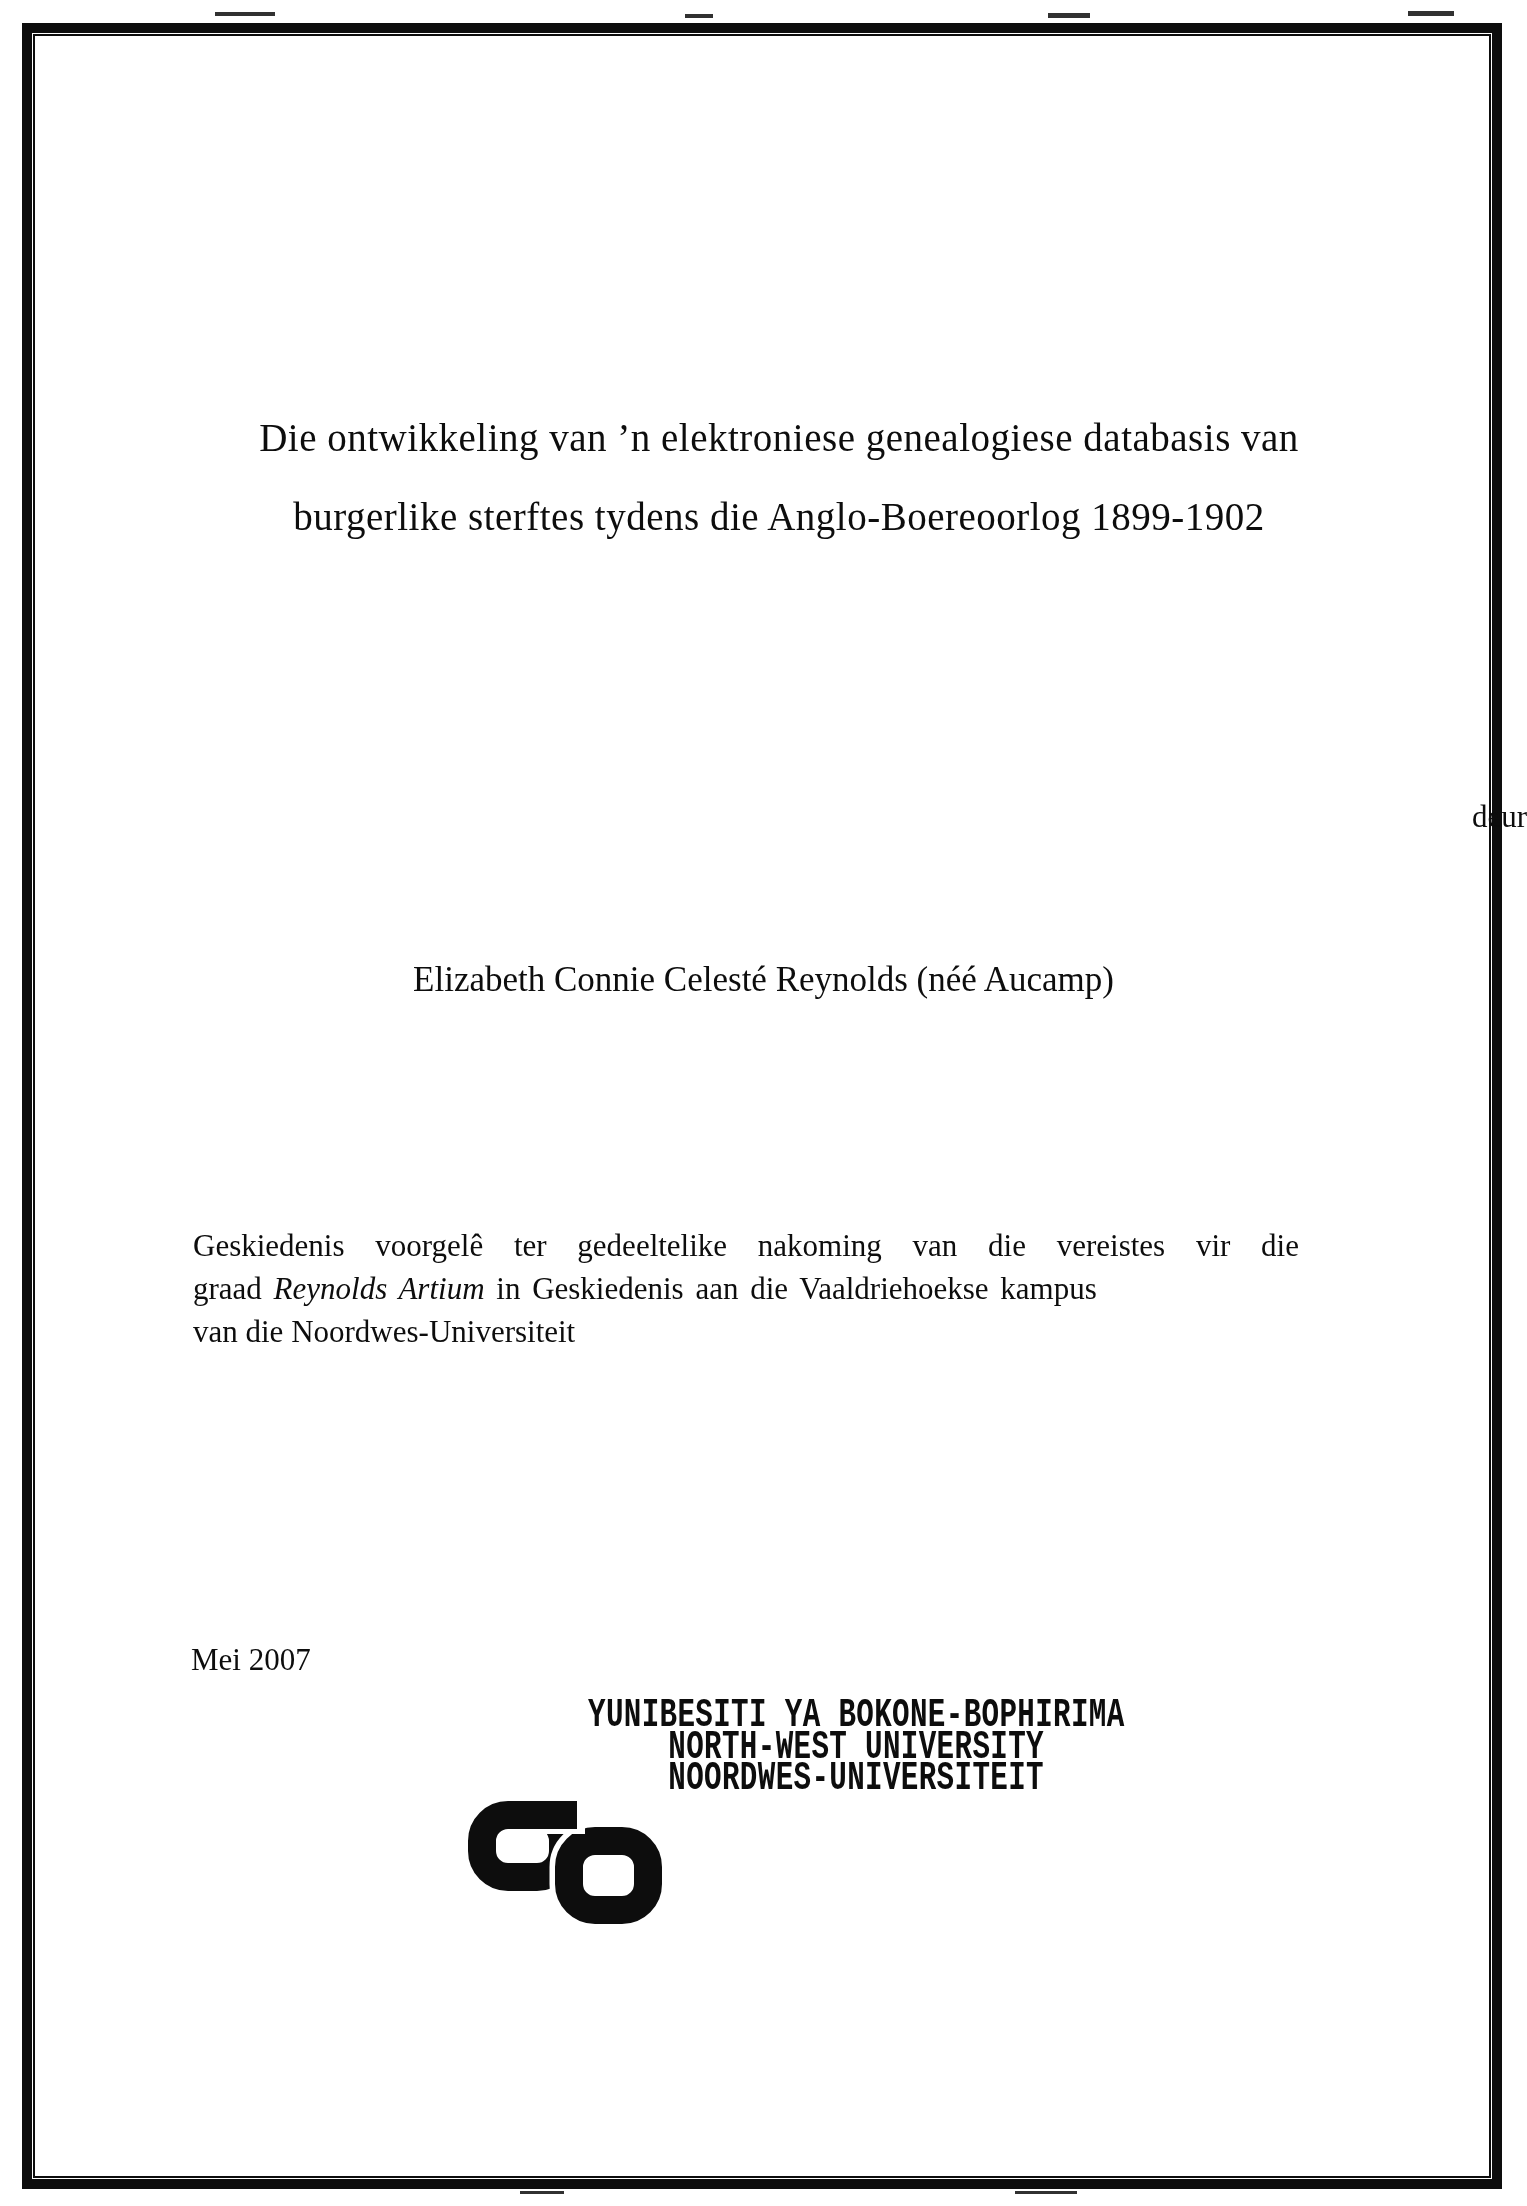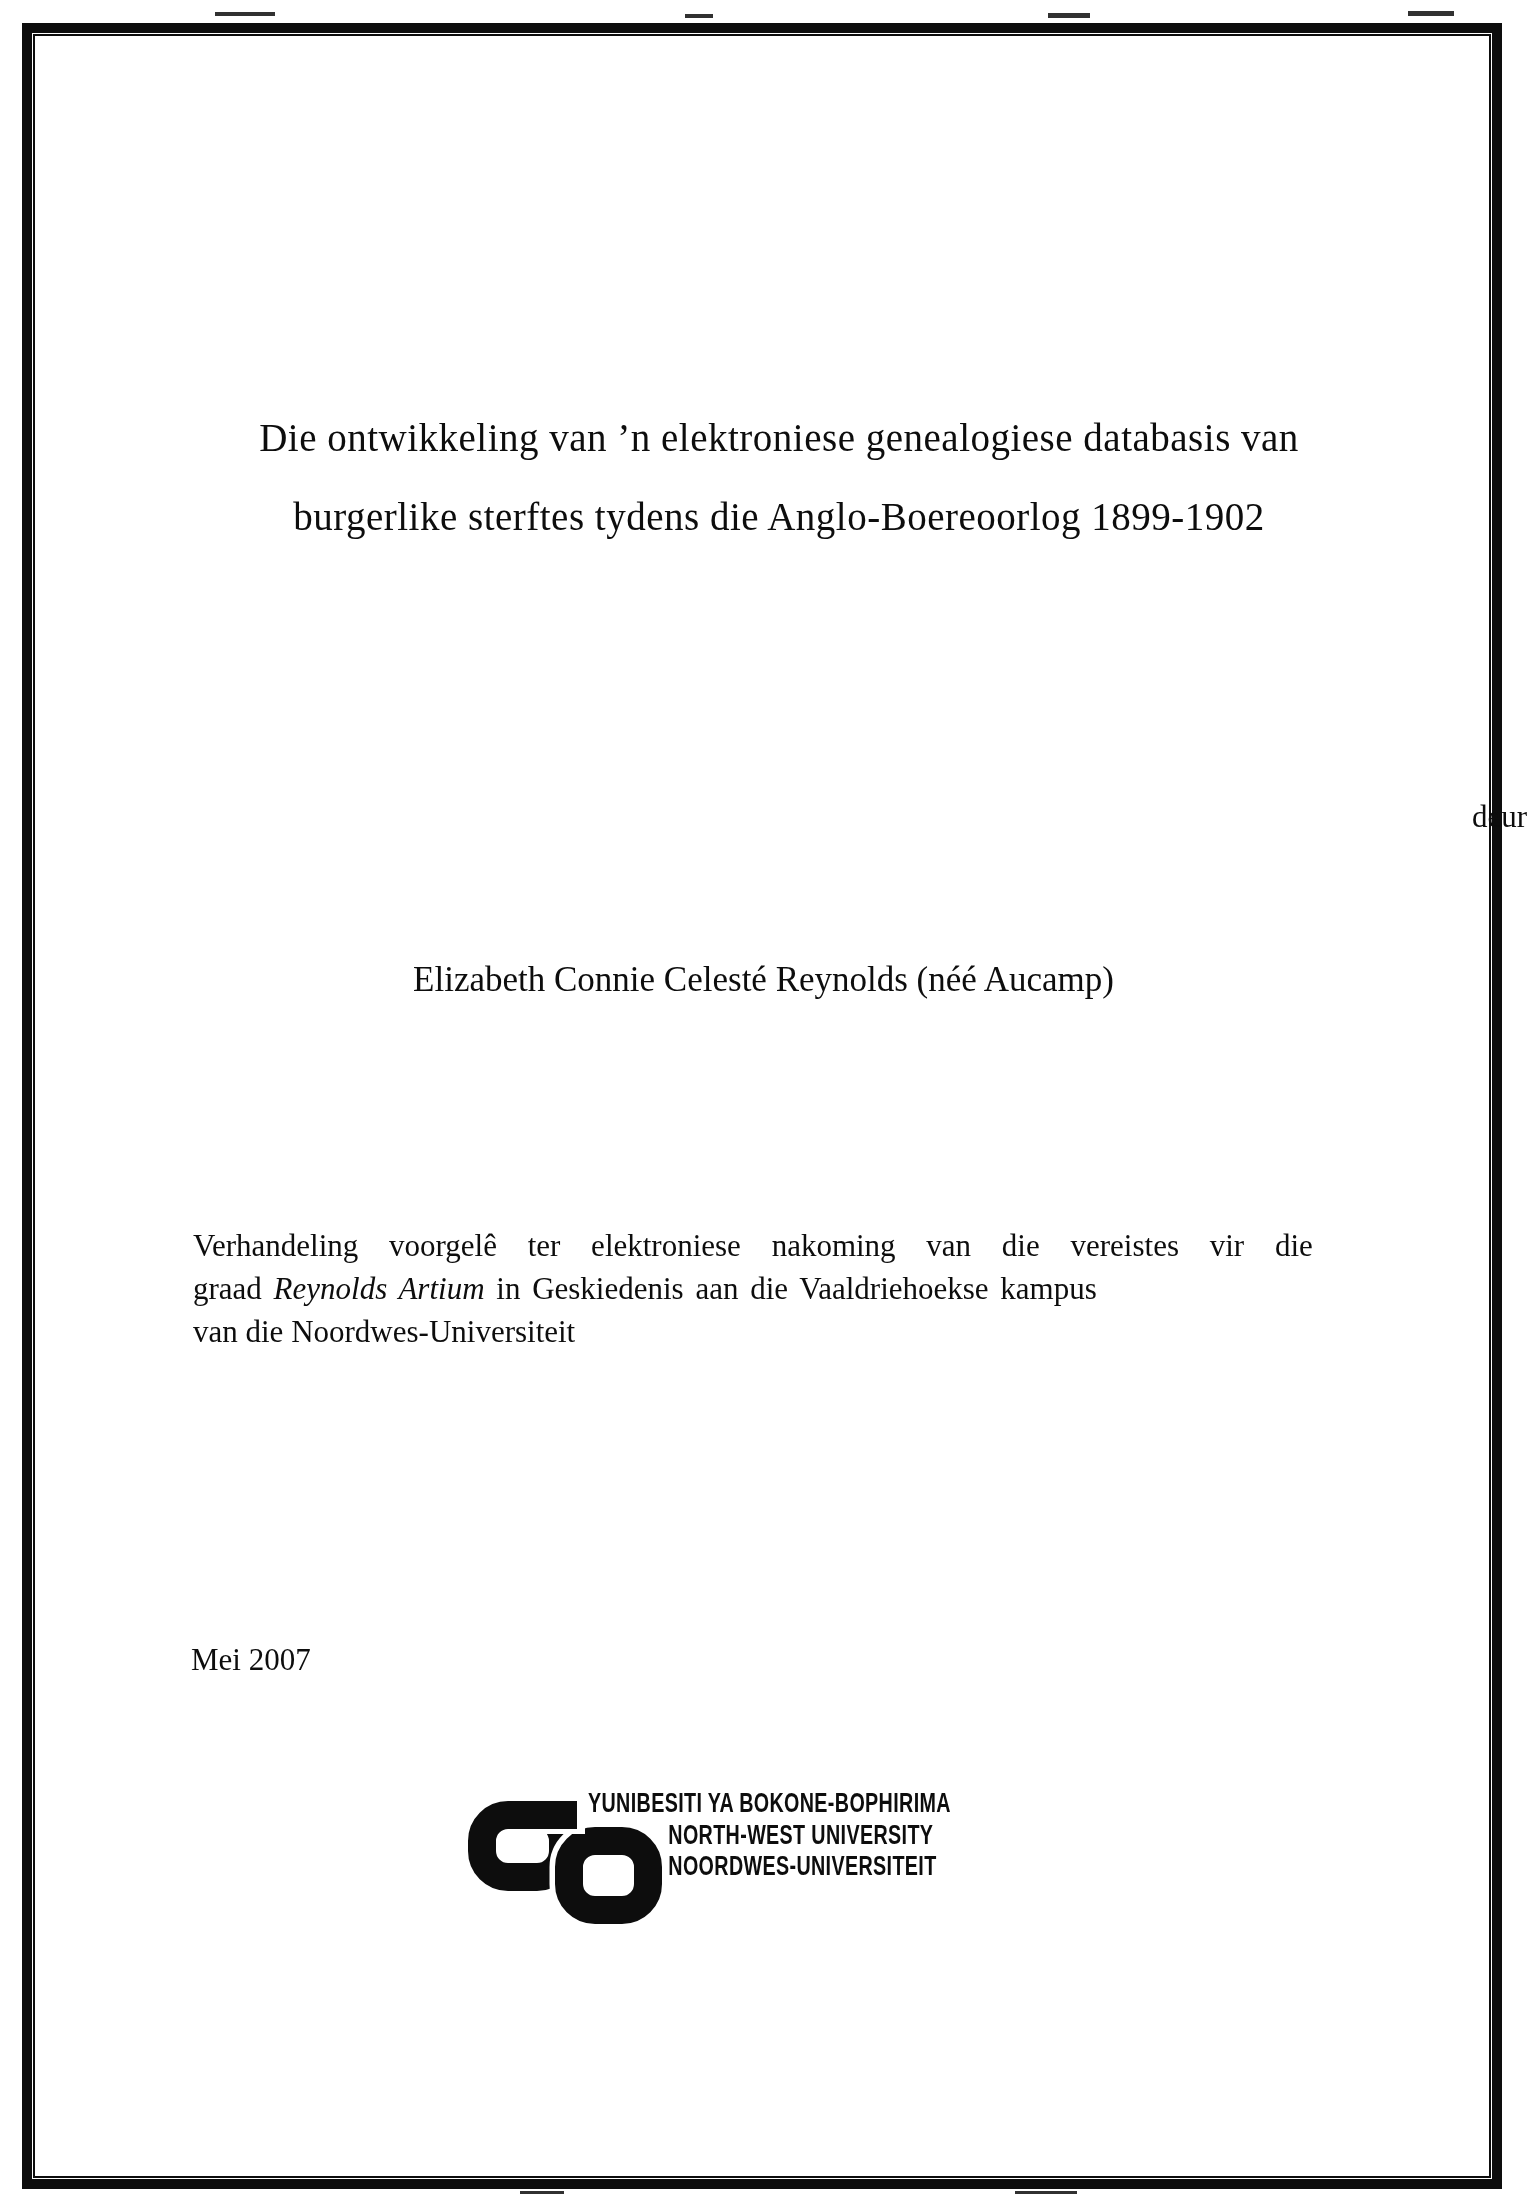--- a/index.html
+++ b/index.html
@@ -39,23 +39,23 @@
   .statement div { white-space:nowrap; }
   .st-line1 { word-spacing:23px; }
   .st-line2 { word-spacing:4px; }
   .st-line2 em { font-style:italic; }
 
   .credits { position:absolute; left:191px; top:1637px; font-size:31px; line-height:45px; }
   .credits div { white-space:nowrap; }
 
   .logo-mark { position:absolute; left:465px; top:1799px; width:200px; height:130px;
                color:var(--ink); }
-  .logo-text { position:absolute; left:588px; top:1788px;
-               font-family:Liberation Sans, sans-serif; font-weight:700;
-               font-size:27px; line-height:31.5px; color:var(--ink); }
+  .logo-text { position:absolute; left:588px; top:1700px;
+               font-family:Liberation Mono, monospace; font-weight:700;
+               font-size:40px; line-height:31.5px; color:var(--ink); }
   .logo-text div { transform:scaleX(0.73); transform-origin:0 0; white-space:nowrap;
                    letter-spacing:.5px; }
   .logo-text .lt2, .logo-text .lt3 { padding-left:110px; }
 </style>
 </head>
 <body>
 
 <div class="page">
 
   <div class="frame-outer">
@@ -72,21 +72,21 @@
   <div class="title">
     <div>Die ontwikkeling van ’n elektroniese genealogiese databasis van</div>
     <div>burgerlike sterftes tydens die Anglo-Boereoorlog 1899-1902</div>
   </div>
 
   <div class="byline">deur</div>
 
   <div class="author">Elizabeth Connie Celesté Reynolds (néé Aucamp)</div>
 
   <div class="statement">
-    <div class="st-line1">Verhandeling voorgelê ter elektroniese nakoming van die vereistes vir die</div>
+    <div class="st-line1">Geskiedenis voorgelê ter gedeeltelike nakoming van die vereistes vir die</div>
     <div class="st-line2"><span>graad </span><em>Reynolds Artium</em><span> in Geskiedenis aan die Vaaldriehoekse kampus</span></div>
     <div class="st-line3">van die Noordwes-Universiteit</div>
   </div>
 
   <div class="credits">
     <div>Mei 2007</div>
   </div>
 
   <svg class="logo-mark" viewBox="0 0 200 130" width="200" height="130" aria-hidden="true">
 

